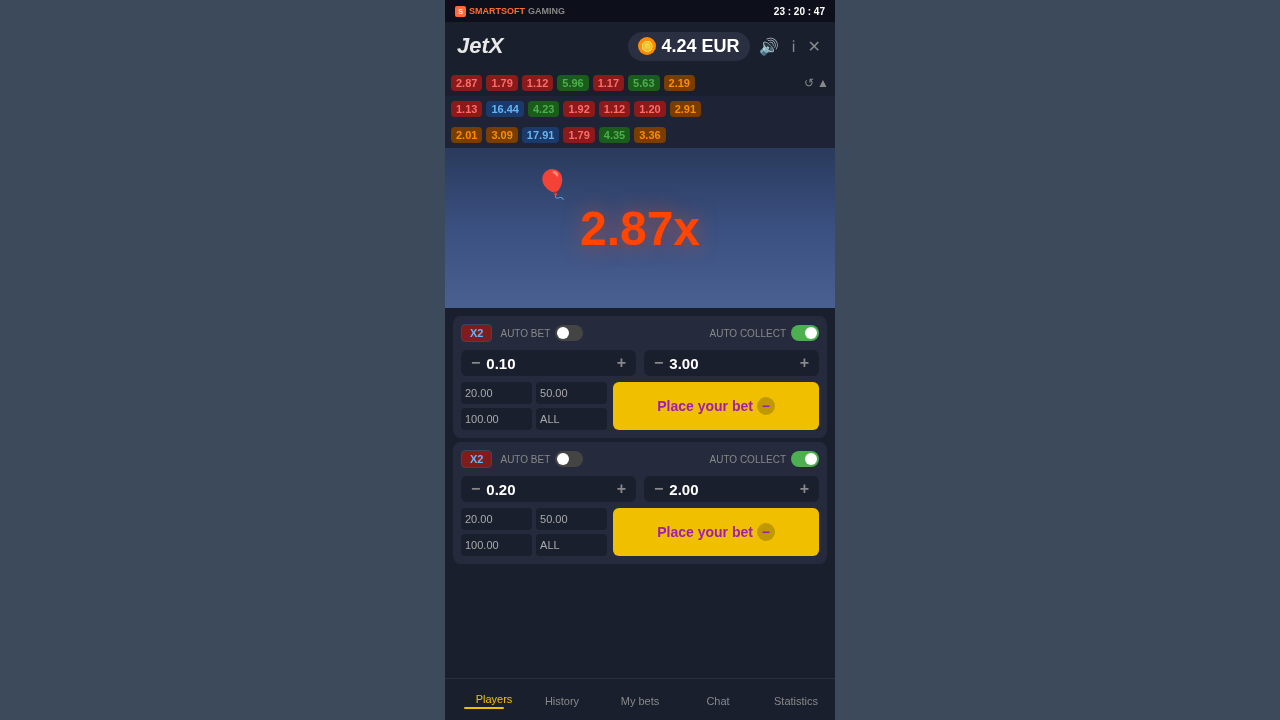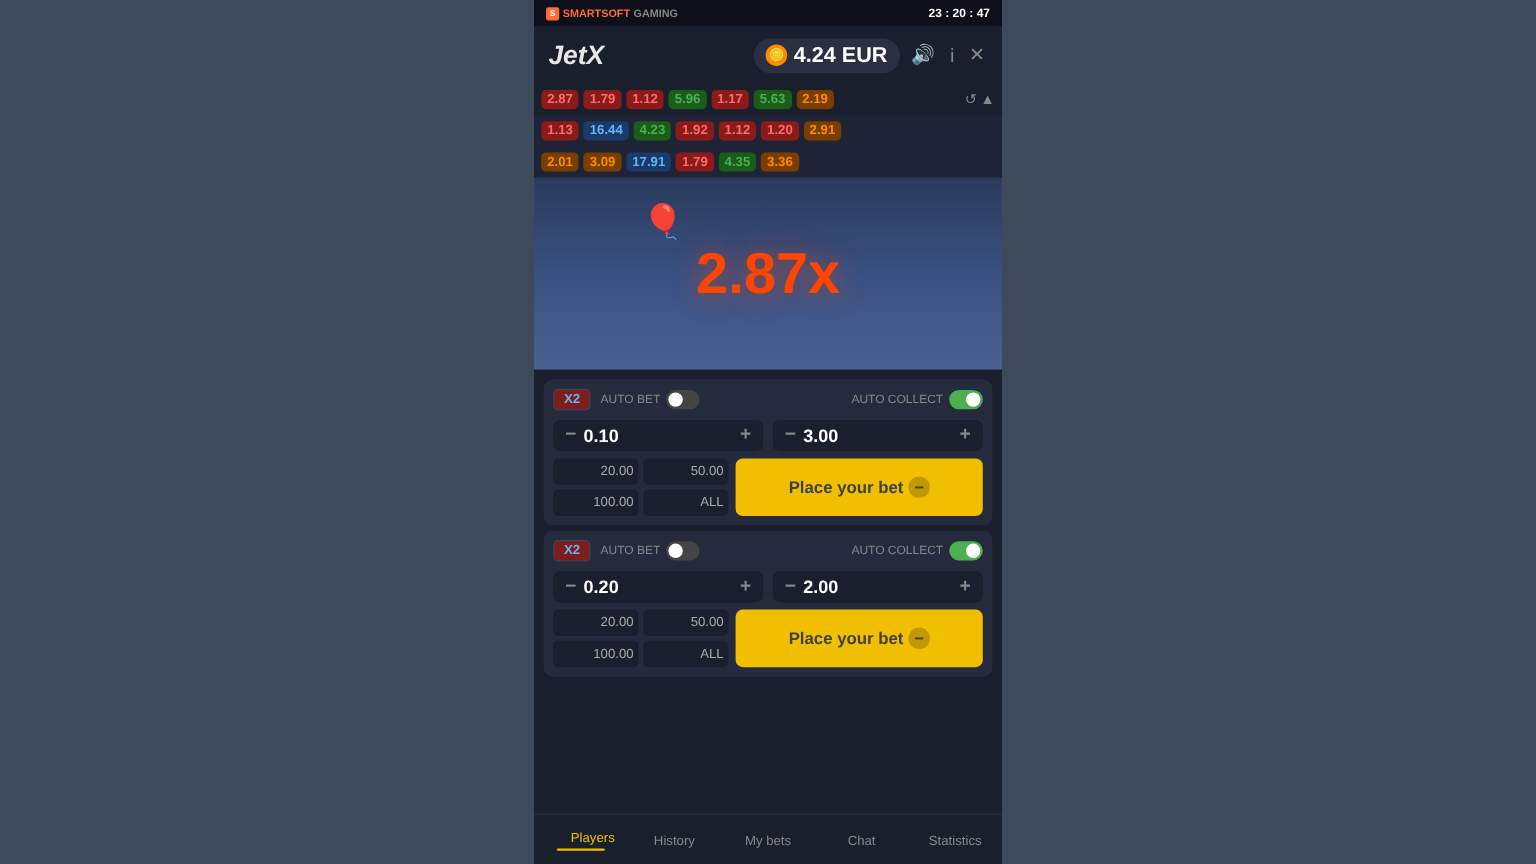--- a/index.html
+++ b/index.html
@@ -288,26 +288,26 @@
     }
     .quick-btn {
       flex: 1;
       background: #1a1f2e;
       color: #aaa;
       border: none;
       border-radius: 4px;
       padding: 5px 4px;
       font-size: 11px;
       cursor: pointer;
-      text-align: right;
+      text-align: left;
     }
     .place-bet-btn {
       flex: 1.3;
       background: #f0c000;
-      color: #404040;
+      color: #a21caf;
       border: none;
       border-radius: 6px;
       font-size: 14px;
       font-weight: bold;
       cursor: pointer;
       display: flex;
       align-items: center;
       justify-content: center;
       gap: 4px;
       padding: 8px;

